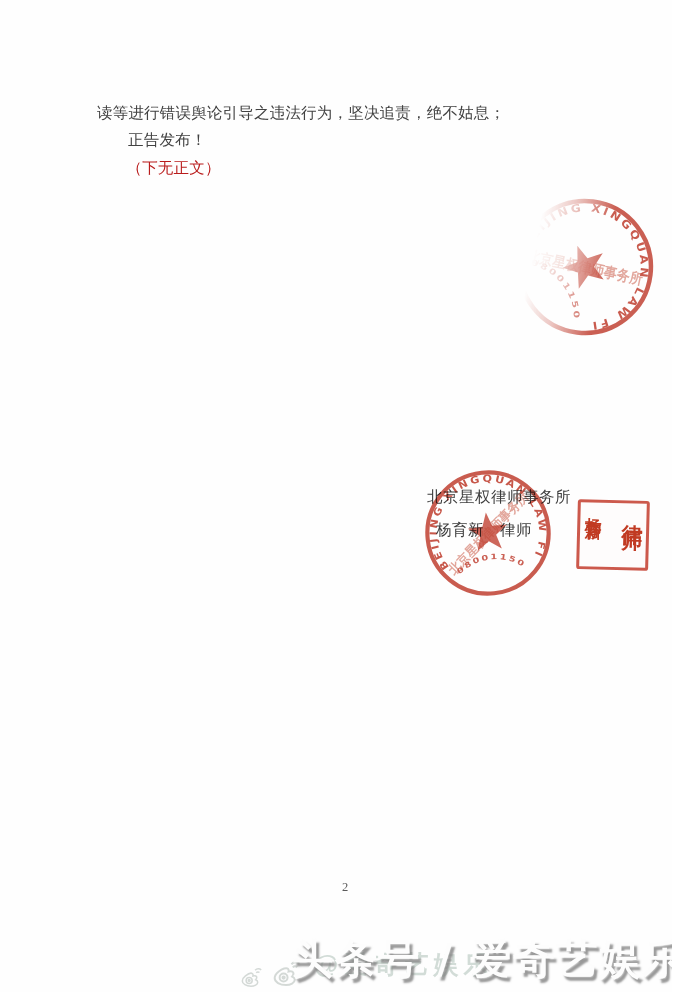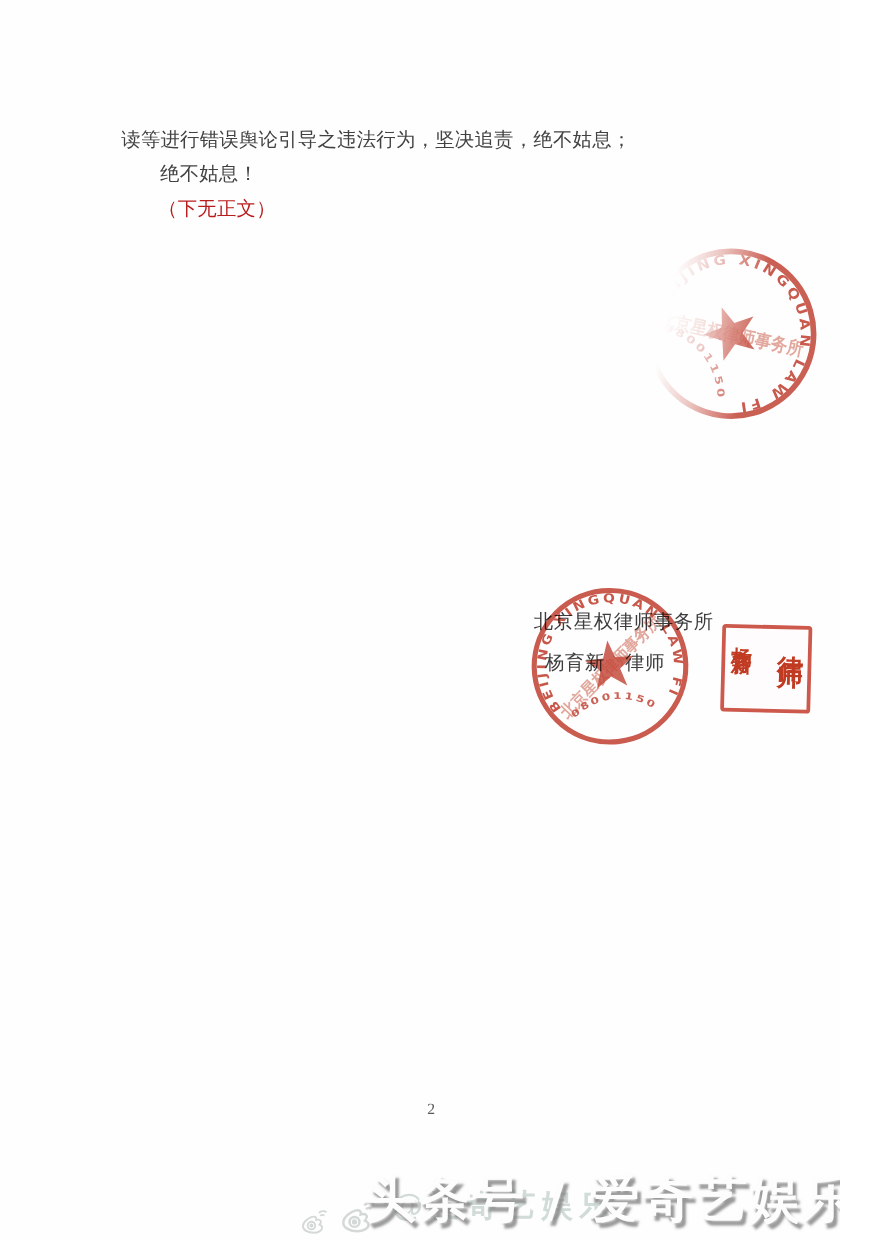--- a/index.html
+++ b/index.html
@@ -64,21 +64,21 @@
     gap:5px;opacity:.32;z-index:4;}
   .weibo{stroke:#7d8d85;fill:none;stroke-width:1.4;}
 </style>
 </head>
 <body>
 
 <div class="page">
 
   <div class="body-text">
     <p>读等进行错误舆论引导之违法行为，坚决追责，绝不姑息；</p>
-    <p class="closing">绝不姑息！</p>
+    <p class="closing">正告发布！</p>
     <p class="no-body">（下无正文）</p>
   </div>
 
   <div class="sig sig-firm">北京星权律师事务所</div>
   <div class="sig sig-lawyer">杨育新　律师</div>
 
   <div class="seal-round seal-topright">
     <svg viewBox="-70 -70 140 140">
       <g transform="rotate(52)">
         <circle class="seal-ring" r="61.5"></circle>

